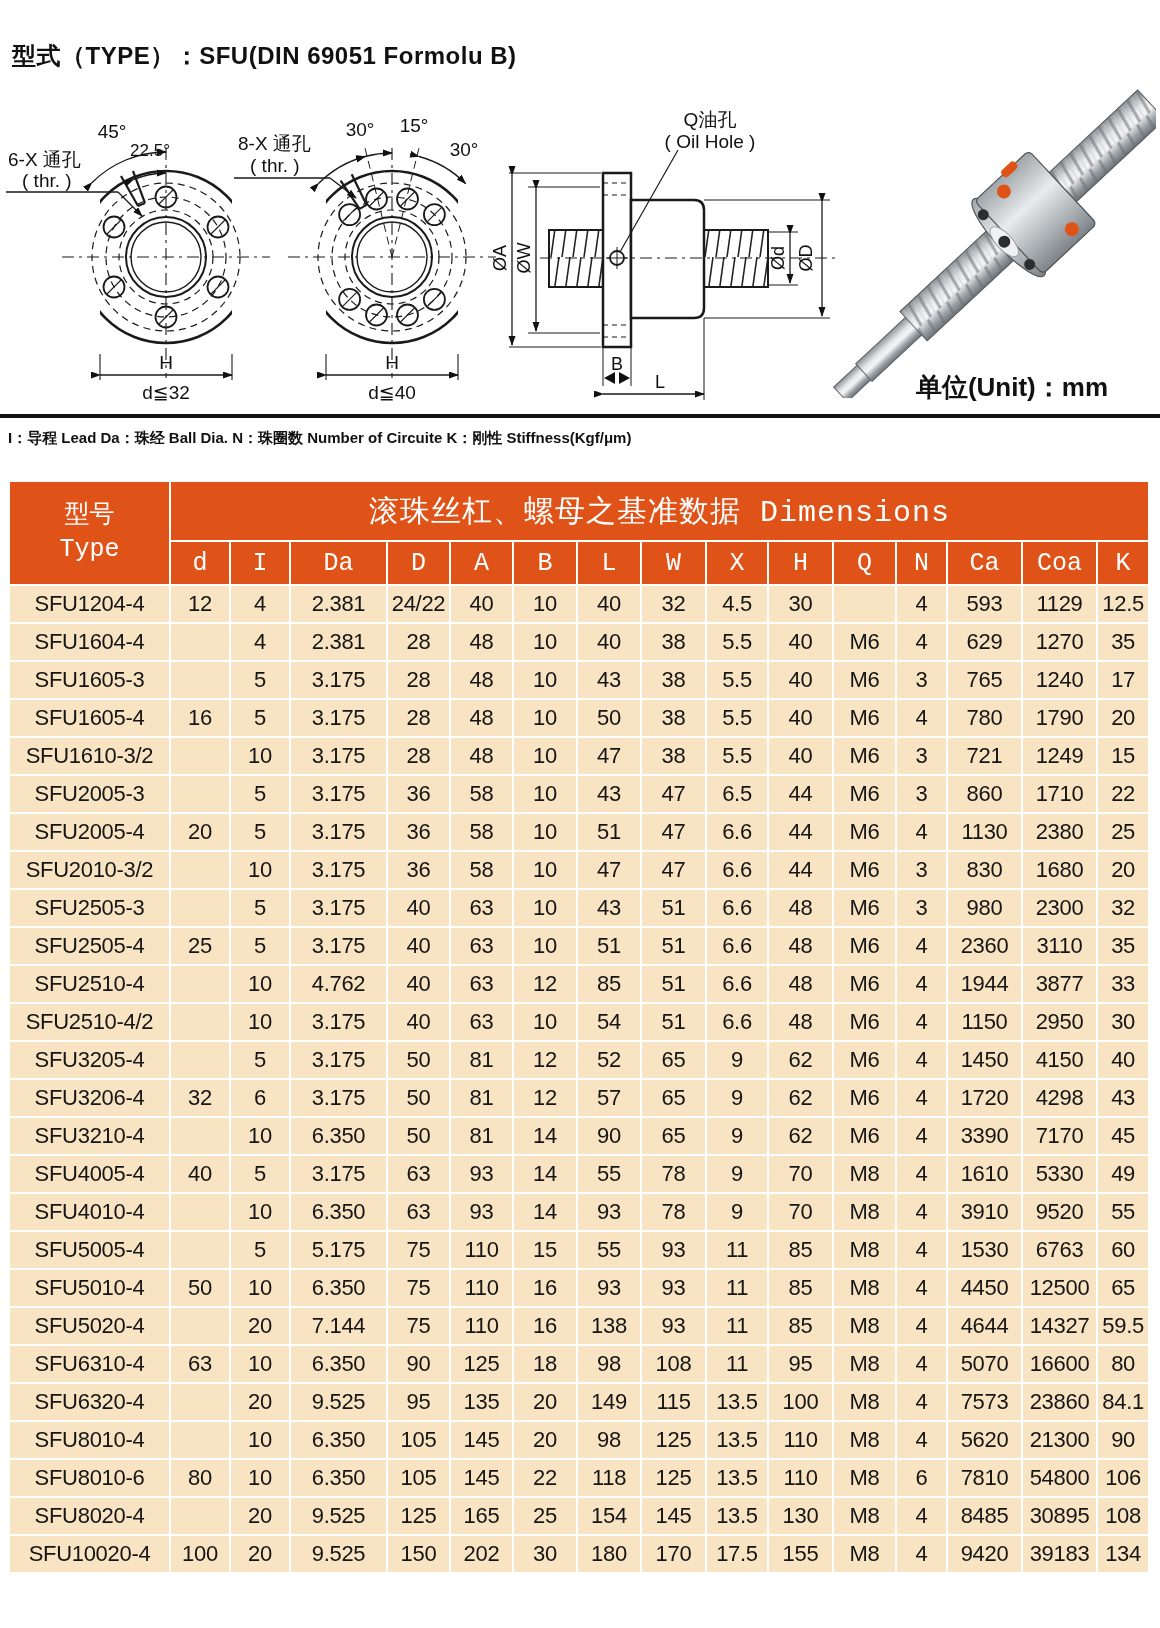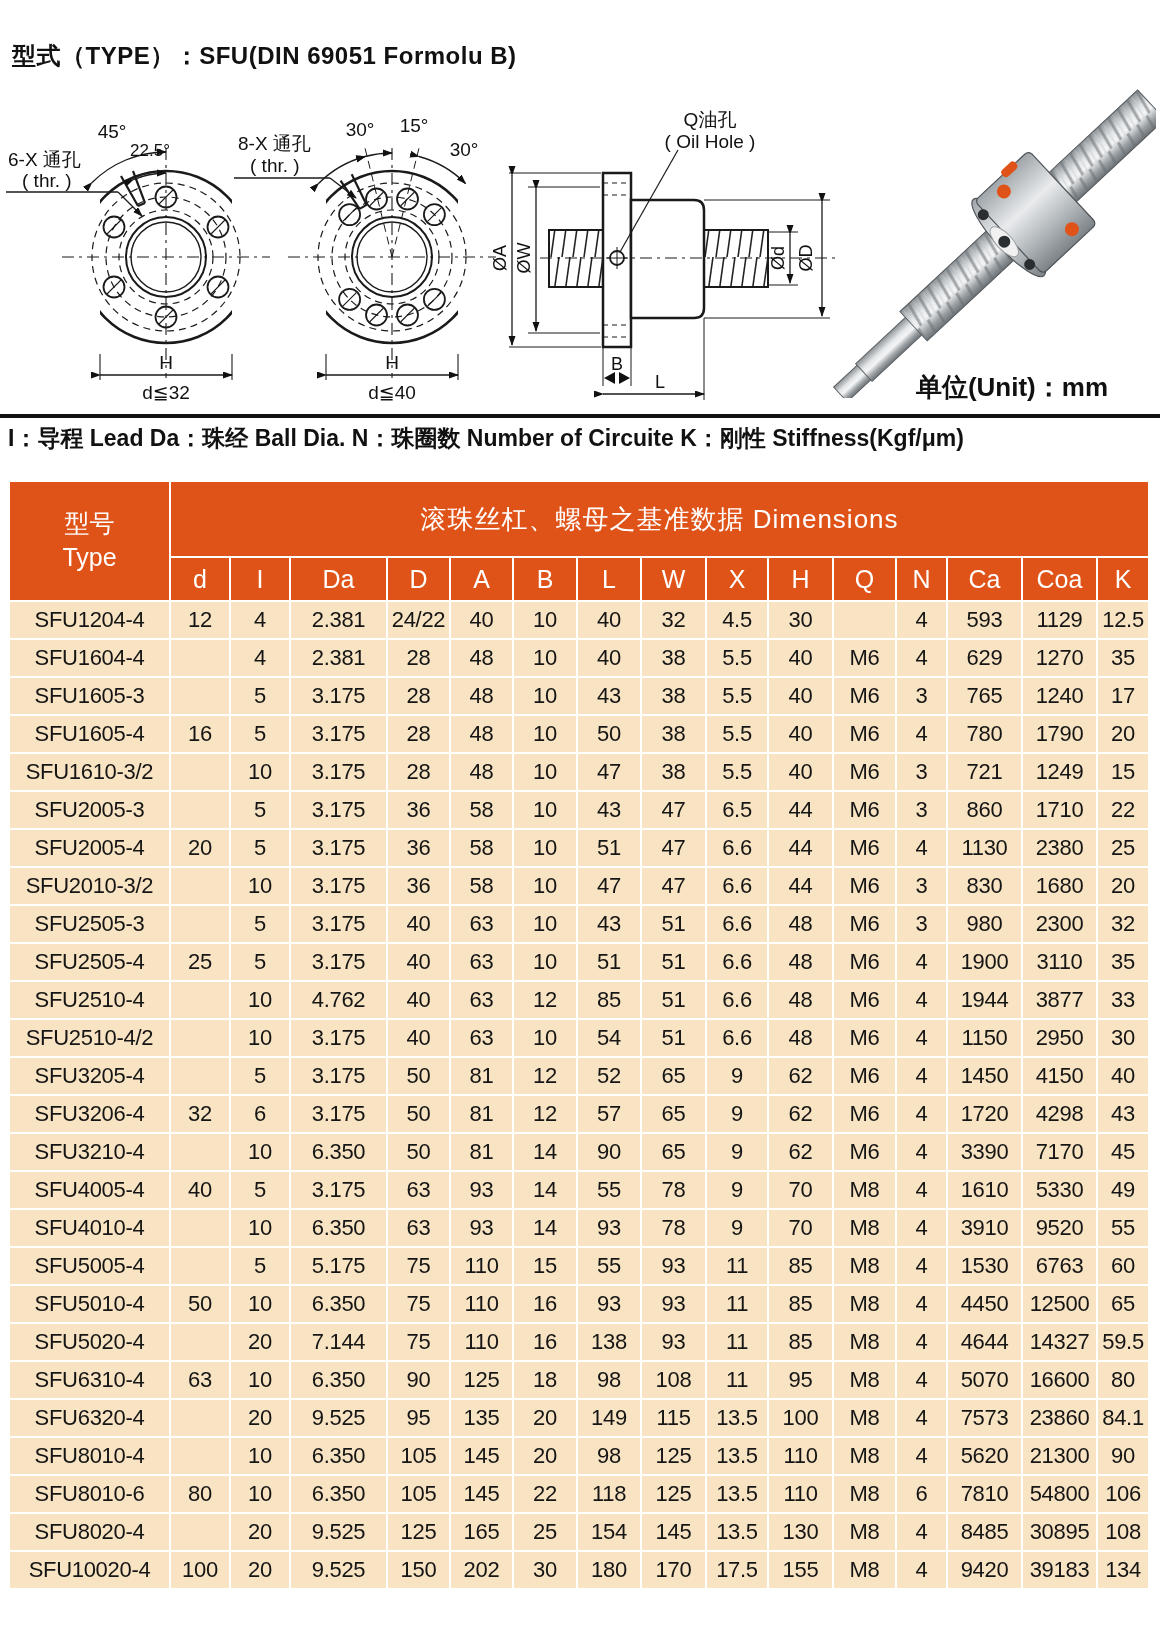--- a/index.html
+++ b/index.html
@@ -8,28 +8,28 @@
 
   .title { position:absolute; left:12px; top:40px; font-size:24px; font-weight:bold; color:#111; letter-spacing:0.5px; }
 
   .drawings { position:absolute; left:0; top:86px; width:1160px; height:320px; }
   .dwg-text { font-family:"Liberation Sans","DejaVu Sans",sans-serif; fill:#111; }
 
   .unit { position:absolute; top:370px; right:52px; font-size:26px; font-weight:bold; color:#111;margin-left:39px; }
   .rule { position:absolute; left:0; top:414px; width:1160px; height:4px; background:#111; }
 
   .legend { position:absolute; left:8px; top:424px; width:1150px; }
-  .legend div { font-size:23px; font-weight:bold; color:#111; line-height:28px; white-space:nowrap; }
+  .legend div { font-size:15px; font-weight:bold; color:#111; line-height:28px; white-space:nowrap; }
 
   table.dims { position:absolute; left:10px; top:482px; width:1140px; table-layout:fixed;
                border-collapse:separate; border-spacing:0; }
   table.dims th, table.dims td { border-right:2px solid #fff; border-bottom:2px solid #fff; padding:0; }
-  table.dims thead th { background:#E05318; color:#fff; font-weight:normal; text-align:center; vertical-align:middle; }
+  table.dims thead th { background:#E05318; color:#fff; font-weight:normal; text-align:center; vertical-align:middle;font-family:Liberation Mono, monospace; }
   th.type-h { font-size:25px; line-height:1.35; }
-  th.dim-h  { font-size:26px; height:76px; letter-spacing:1px; }
+  th.dim-h  { font-size:30px; height:60px; letter-spacing:1px; }
   th.colL   { font-size:25px; height:44px; }
   table.dims td { --rowbg:#F8E3C2; background:var(--rowbg); height:38px; text-align:center; vertical-align:middle;
                   font-size:22px; color:#151515; letter-spacing:-0.3px; }
   td.model { font-size:22px; }
   td.dcol  { border-bottom-color:var(--rowbg); }
   td.dcol.gend { border-bottom-color:#fff; }
 </style>
 </head>
 <body>
 
@@ -454,21 +454,21 @@
           <td>3.175</td>
           <td>40</td>
           <td>63</td>
           <td>10</td>
           <td>51</td>
           <td>51</td>
           <td>6.6</td>
           <td>48</td>
           <td>M6</td>
           <td>4</td>
-          <td>1900</td>
+          <td>2360</td>
           <td>3110</td>
           <td>35</td>
         </tr>
         <tr>
           <td class="model">SFU2510-4</td>
           <td class="dcol"></td>
           <td>10</td>
           <td>4.762</td>
           <td>40</td>
           <td>63</td>

